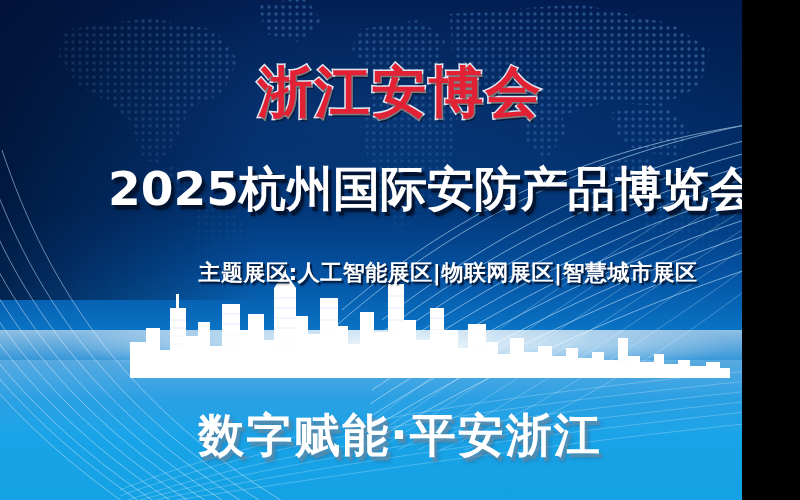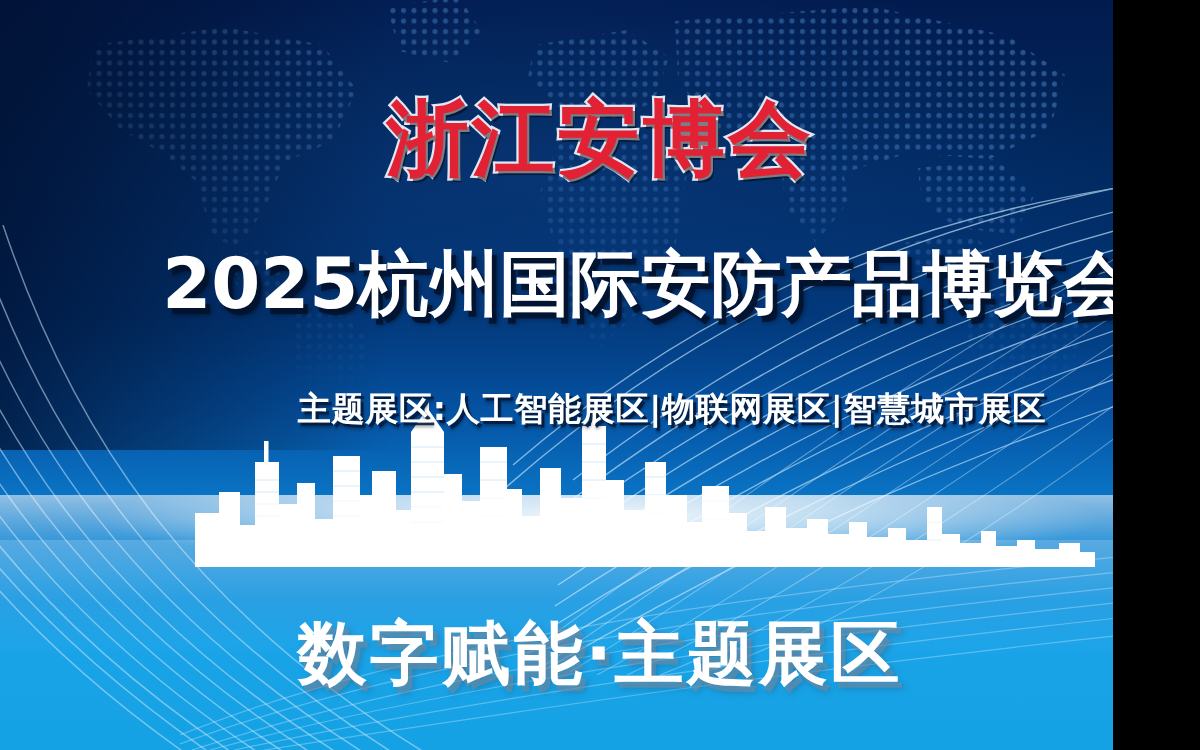--- a/index.html
+++ b/index.html
@@ -276,15 +276,15 @@
         <line x1="488" y1="92" x2="498" y2="92"></line>
     </g>
   </svg>
 
   <div class="horizon"></div>
   <div class="bottomwash"></div>
 
   <div class="txt headline-red">浙江安博会</div>
   <div class="txt title-main">2025杭州国际安防产品博览会</div>
   <div class="txt subtitle">主题展区:人工智能展区|物联网展区|智慧城市展区</div>
-  <div class="txt slogan">数字赋能·主题展区</div>
+  <div class="txt slogan">数字赋能·平安浙江</div>
 
 </div>
 
 </body></html>

